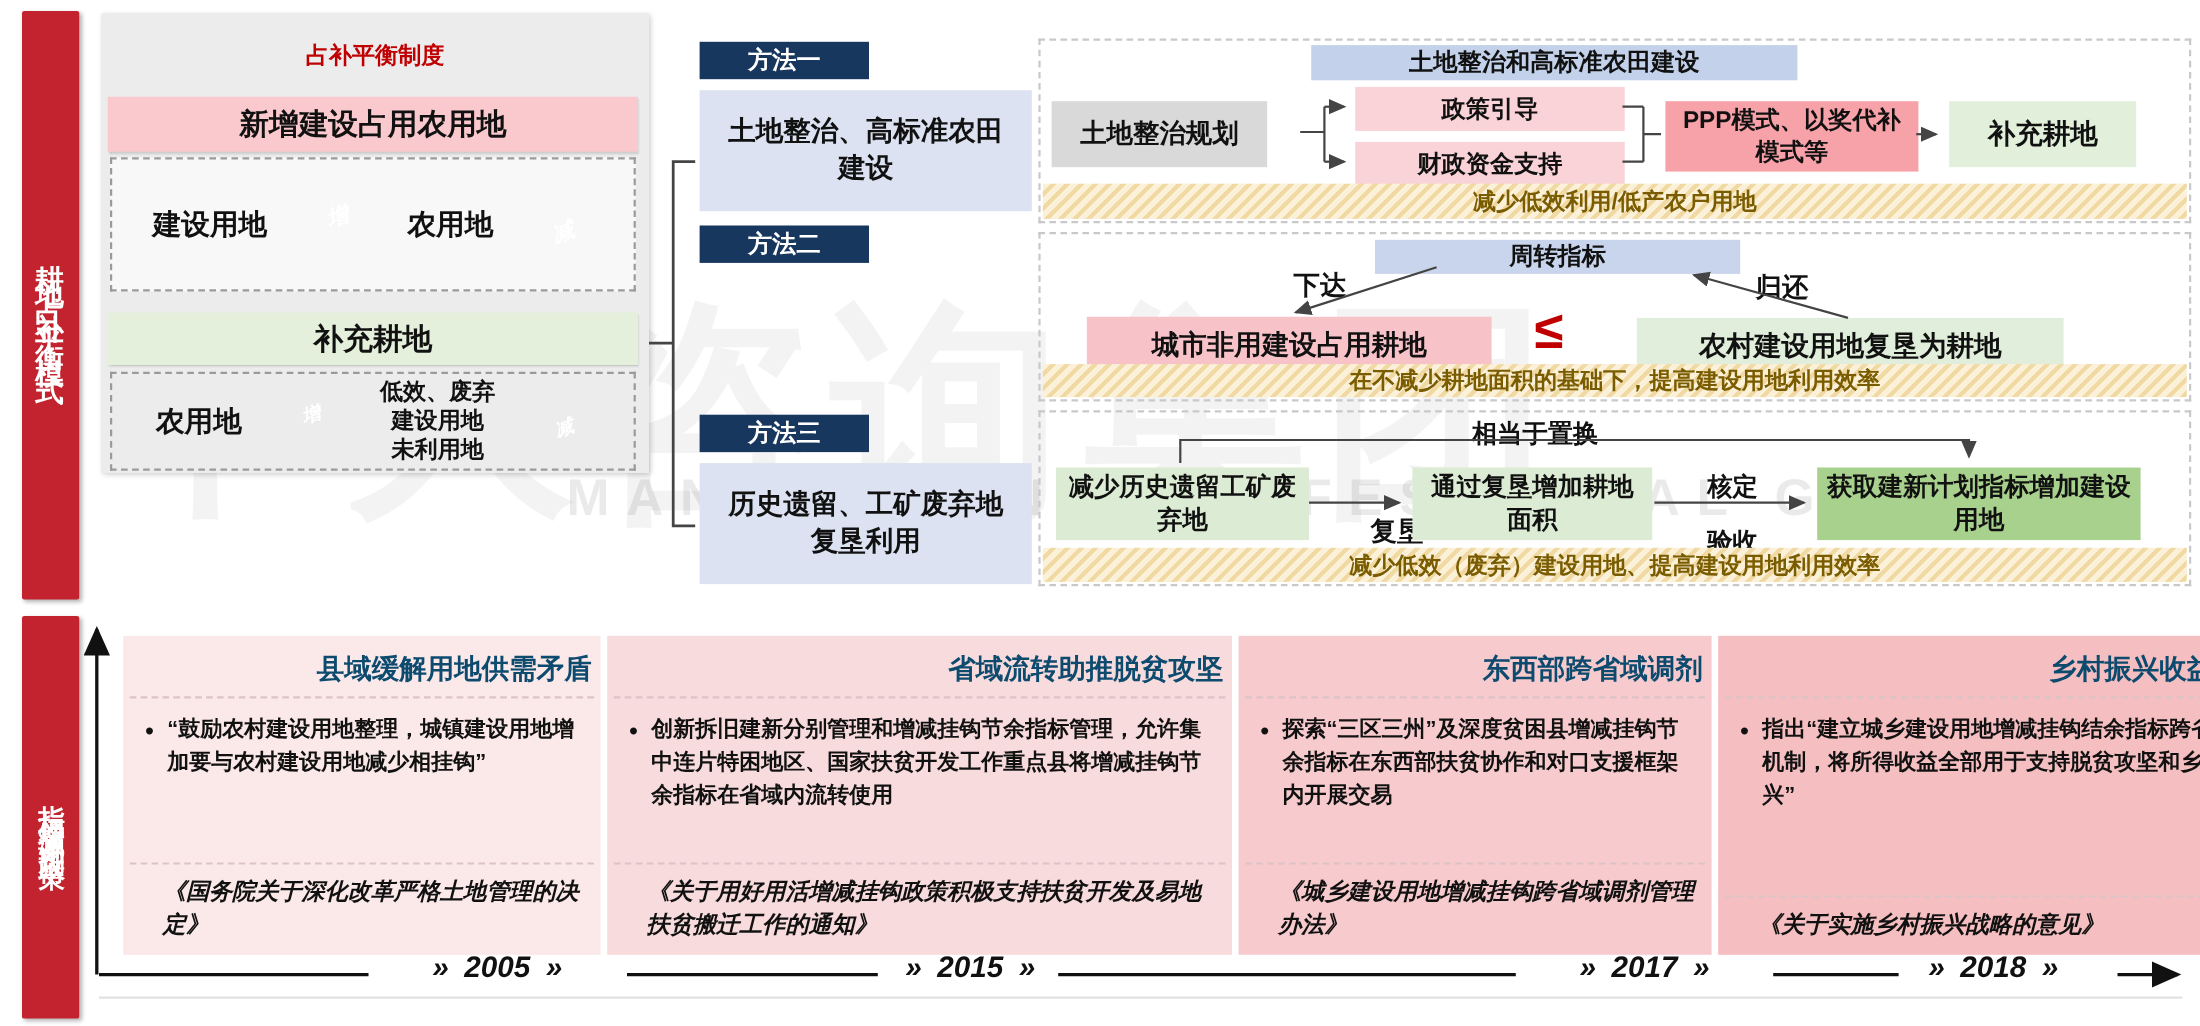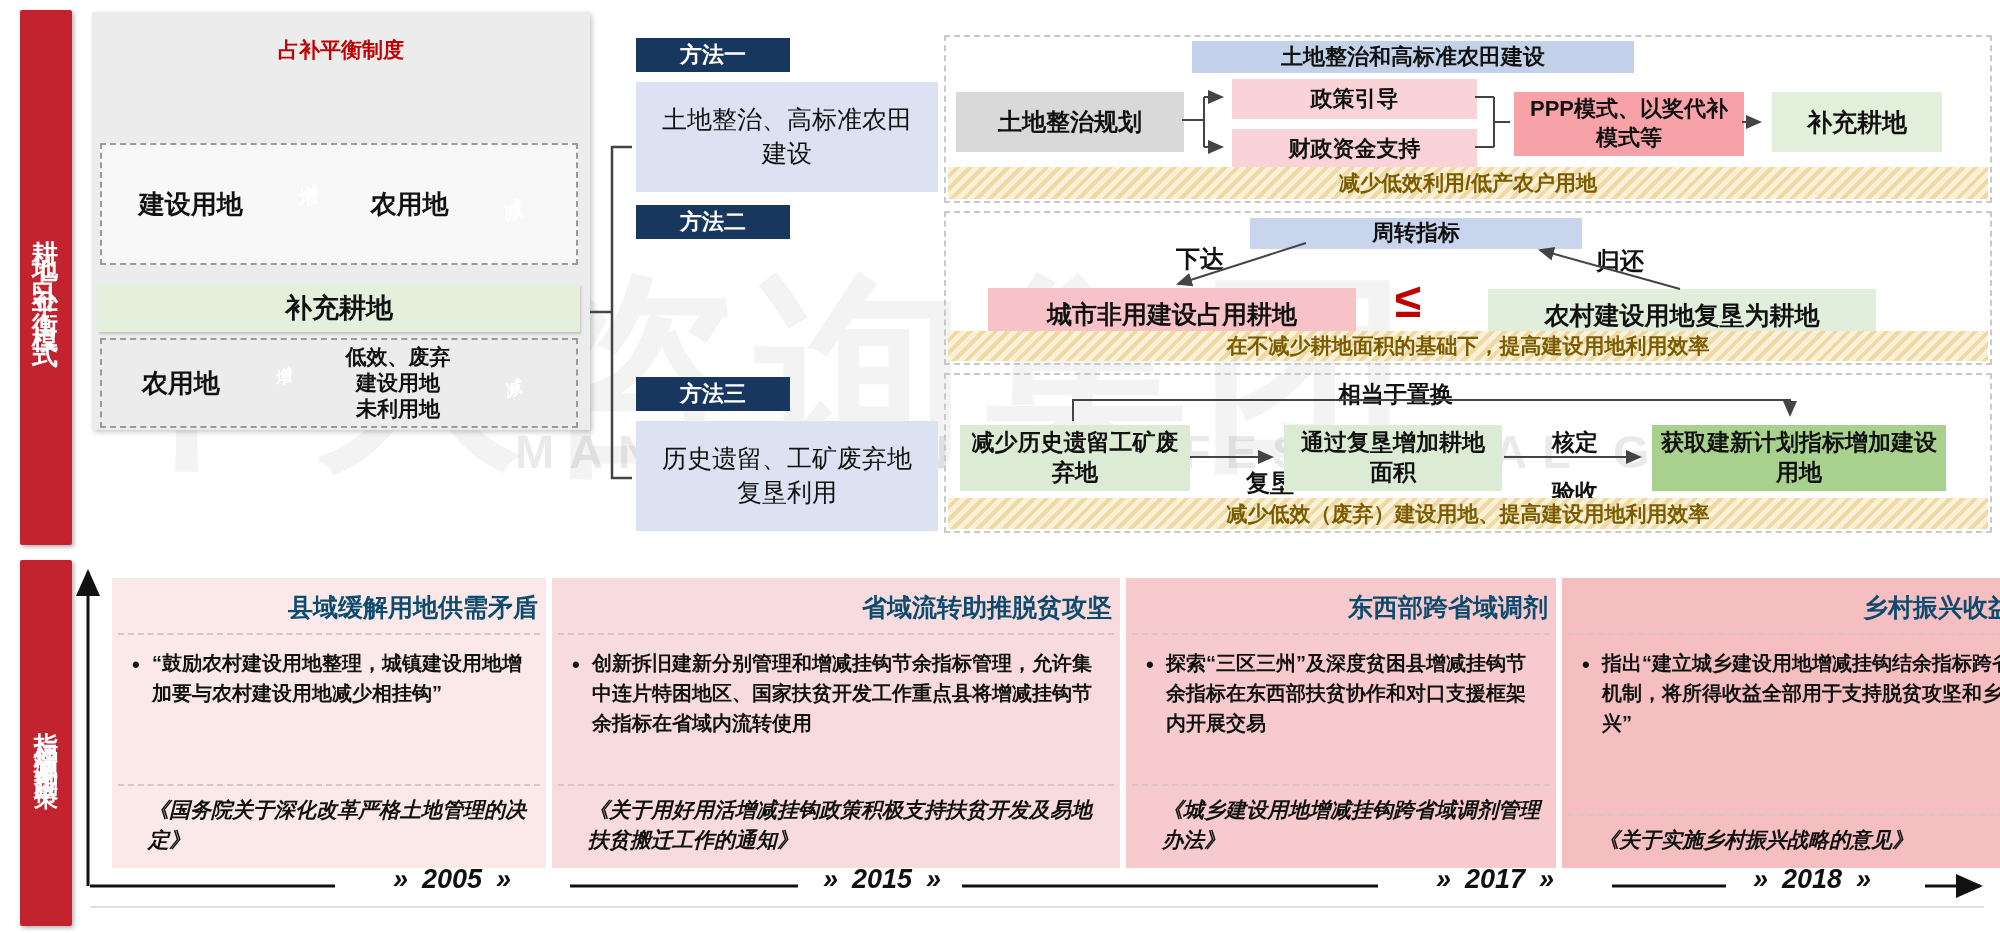--- a/index.html
+++ b/index.html
@@ -38,30 +38,30 @@
   .down .ch{top:58%;}
   .lg{width:54px;height:92px;}
   .md{width:52px;height:86px;}
   .sm{width:46px;height:78px;}
   .sm .ch{font-size:17px;}
 
   
   .method{position:absolute;left:636px;width:302px;z-index:2;}
   .m1{top:38px;height:154px;} .m2{top:205px;height:158px;} .m3{top:377px;height:154px;}
   .mtag{position:absolute;top:0;left:0;width:154px;height:34px;background:#17375E;color:#fff;font-weight:bold;font-size:22px;display:flex;align-items:center;justify-content:center;}
-  .mbody{position:absolute;top:34px;left:0;right:0;bottom:0;background:#DCE2F1;display:flex;align-items:center;justify-content:center;text-align:center;font-size:25px;font-weight:normal;padding:0 24px;box-sizing:border-box;line-height:1.35;margin-top:10px;}
+  .mbody{position:absolute;top:34px;left:0;right:0;bottom:0;background:#DCE2F1;display:flex;align-items:center;justify-content:center;text-align:center;font-size:25px;font-weight:bold;padding:0 24px;box-sizing:border-box;line-height:1.35;margin-top:10px;}
 
   
   .frow{position:absolute;left:944px;width:1048px;border:2px dashed #c9c9c9;box-sizing:border-box;z-index:1;}
   .r1{top:35px;height:168px;} .r2{top:211px;height:154px;} .r3{top:373px;height:160px;}
   .fbox{position:absolute;display:flex;align-items:center;justify-content:center;text-align:center;font-weight:bold;box-sizing:border-box;line-height:1.3;}
   .bluehdr{background:#C3D2EA;font-size:22px;text-align:right;}
   .h1{left:246px;top:4px;width:442px;height:32px;}
   .h2{left:304px;top:5px;width:332px;height:31px;background:#C9D5EC;}
-  .graybox{left:10px;top:55px;width:228px;height:60px;background:#D9D9D9;font-size:24px;}
+  .graybox{left:10px;top:55px;width:196px;height:60px;background:#D9D9D9;font-size:24px;}
   .pbox{left:286px;width:245px;height:40px;background:#FAD3D8;font-size:22px;}
   .pb1{top:42px;} .pb2{top:92px;}
   .pppbox{left:568px;top:55px;width:230px;height:64px;background:#F7A2A8;font-size:22px;padding:0 10px;}
   .grend{left:826px;top:55px;width:170px;height:60px;background:#E2EFDA;font-size:25px;}
   .banner{position:absolute;left:2px;right:2px;bottom:2px;display:flex;align-items:center;justify-content:center;
     background:repeating-linear-gradient(135deg,#FBF0D8 0 5px,#F1D9A4 5px 9px);
     color:#7A5C00;font-weight:bold;font-size:21px;}
   .bn1{height:32px;} .bn2{height:30px;} .bn3{height:31px;}
   .flbl{position:absolute;font-weight:bold;font-size:24px;white-space:nowrap;}
   .lbl-xiada{left:230px;top:30px;}
@@ -106,20 +106,21 @@
 <div class="canvas">
 
   <div class="wm-cn">中大咨询集团</div>
   <div class="wm-en">MANAGEMENT PROFESSIONAL GROUP</div>
 
   <div class="sidebar sb-top">耕地占补平衡模式</div>
   <div class="sidebar sb-bot">指标增减调剂政策</div>
 
   <div class="panel">
     <div class="panel-title">占补平衡制度</div>
+    <div class="hdr hdr-pink">新增建设占用农用地</div>
     <div class="dashedbox db1">
       <span class="t26">建设用地</span>
       <span class="varrow up lg"><span class="arr"></span><span class="ch">增</span></span>
       <span class="t26">农用地</span>
       <span class="varrow down lg"><span class="arr"></span><span class="ch">减</span></span>
     </div>
     <div class="hdr hdr-green">补充耕地</div>
     <div class="dashedbox db2">
       <span class="t26">农用地</span>
       <span class="varrow up sm"><span class="arr"></span><span class="ch">增</span></span>

